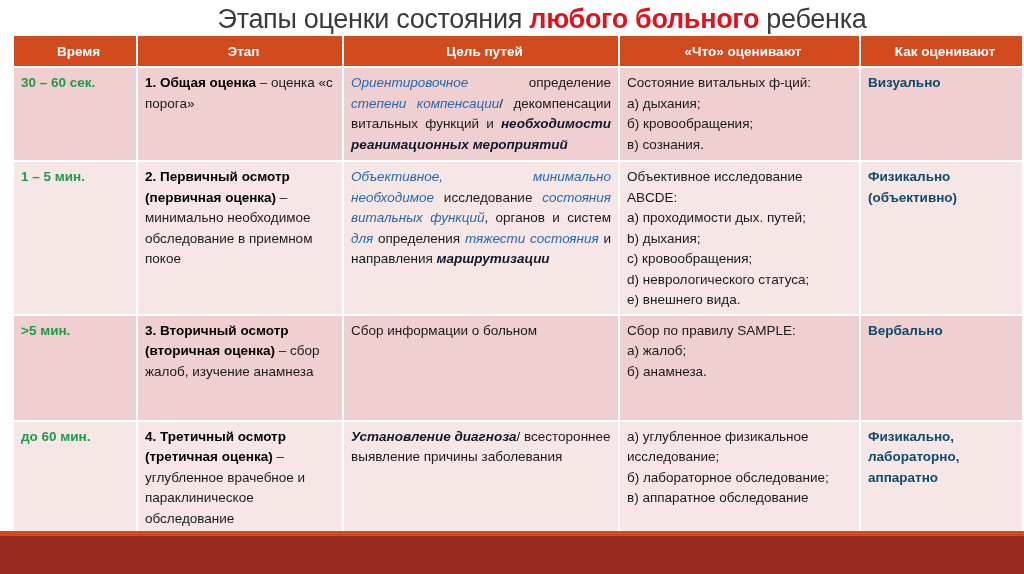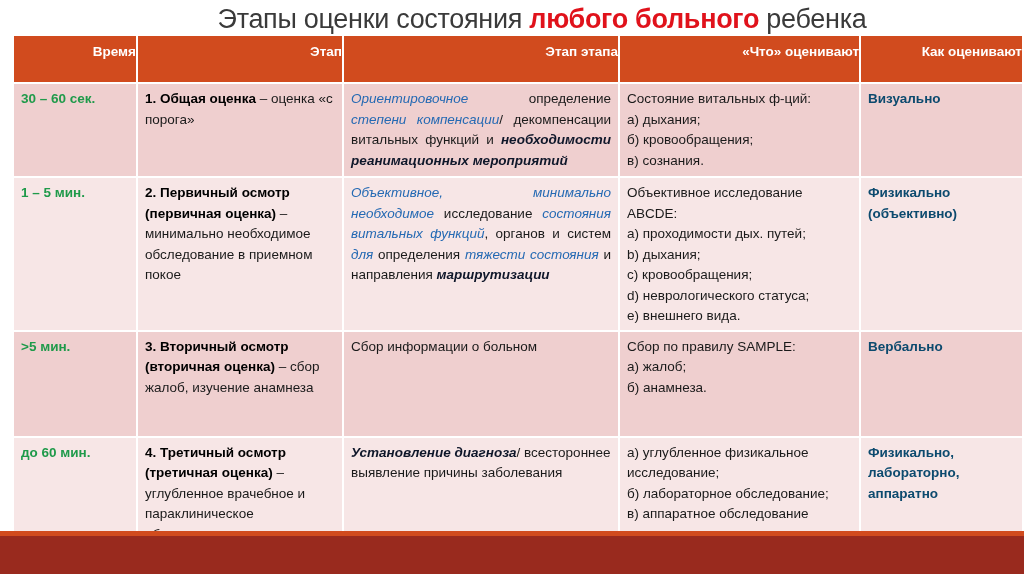--- a/index.html
+++ b/index.html
@@ -13,22 +13,22 @@
     position:absolute; left:0; top:4px; width:1024px; text-align:center;
     font-size:27px; font-weight:normal; color:#3a3a3a; letter-spacing:-0.3px;padding-left:30px;
   }
   .title .accent { color:#e0121b; font-weight:bold; }
   table.stages {
     position:absolute; left:14px; top:36px; width:998px;
     border-collapse:separate; border-spacing:2px 2px; table-layout:fixed;
     margin-left:-2px; margin-top:-2px;
   }
   table.stages th {
-    background:#d14b1e; color:#ffffff; text-align:right; font-weight:bold;
-    font-size:13.5px; height:30px; padding:0 0 16px 7px; vertical-align:middle;
+    background:#d14b1e; color:#ffffff; text-align:center; font-weight:bold;
+    font-size:13.5px; height:30px; padding:0 0 0 7px; vertical-align:middle;
   }
   table.stages td {
     font-size:13.5px; line-height:20.5px; vertical-align:top;
     padding:5px 7px 3px 7px;
   }
   tr.dark td { background:#efcfcf; }
   tr.light td { background:#f7e6e6; }
   .time { color:#1f9a4a; font-weight:bold; }
   .stage-name { color:#000000; font-weight:bold; }
   .blue-i { color:#2469b3; font-style:italic; }
@@ -49,21 +49,21 @@
     <col style="width:122px">
       <col style="width:204px">
       <col style="width:274px">
       <col style="width:239px">
       <col style="width:161px">
   </colgroup>
   <thead>
     <tr>
       <th>Время</th>
       <th>Этап</th>
-      <th>Этап этапа</th>
+      <th>Цель путей</th>
       <th>«Что» оценивают</th>
       <th>Как оценивают</th>
     </tr>
   </thead>
   <tbody>
 
     <tr class="dark" style="height:92px">
       <td><span class="time">30 – 60 сек.</span></td>
       <td><span class="stage-name">1.  Общая оценка</span><span> – оценка «с порога»</span></td>
       <td class="just"><span class="blue-i">Ориентировочное</span><span> определение </span><span class="blue-i">степени компенсации</span><span>/ декомпенсации витальных функций и </span><span class="red-bi">необходимости реанимационных мероприятий</span></td>

